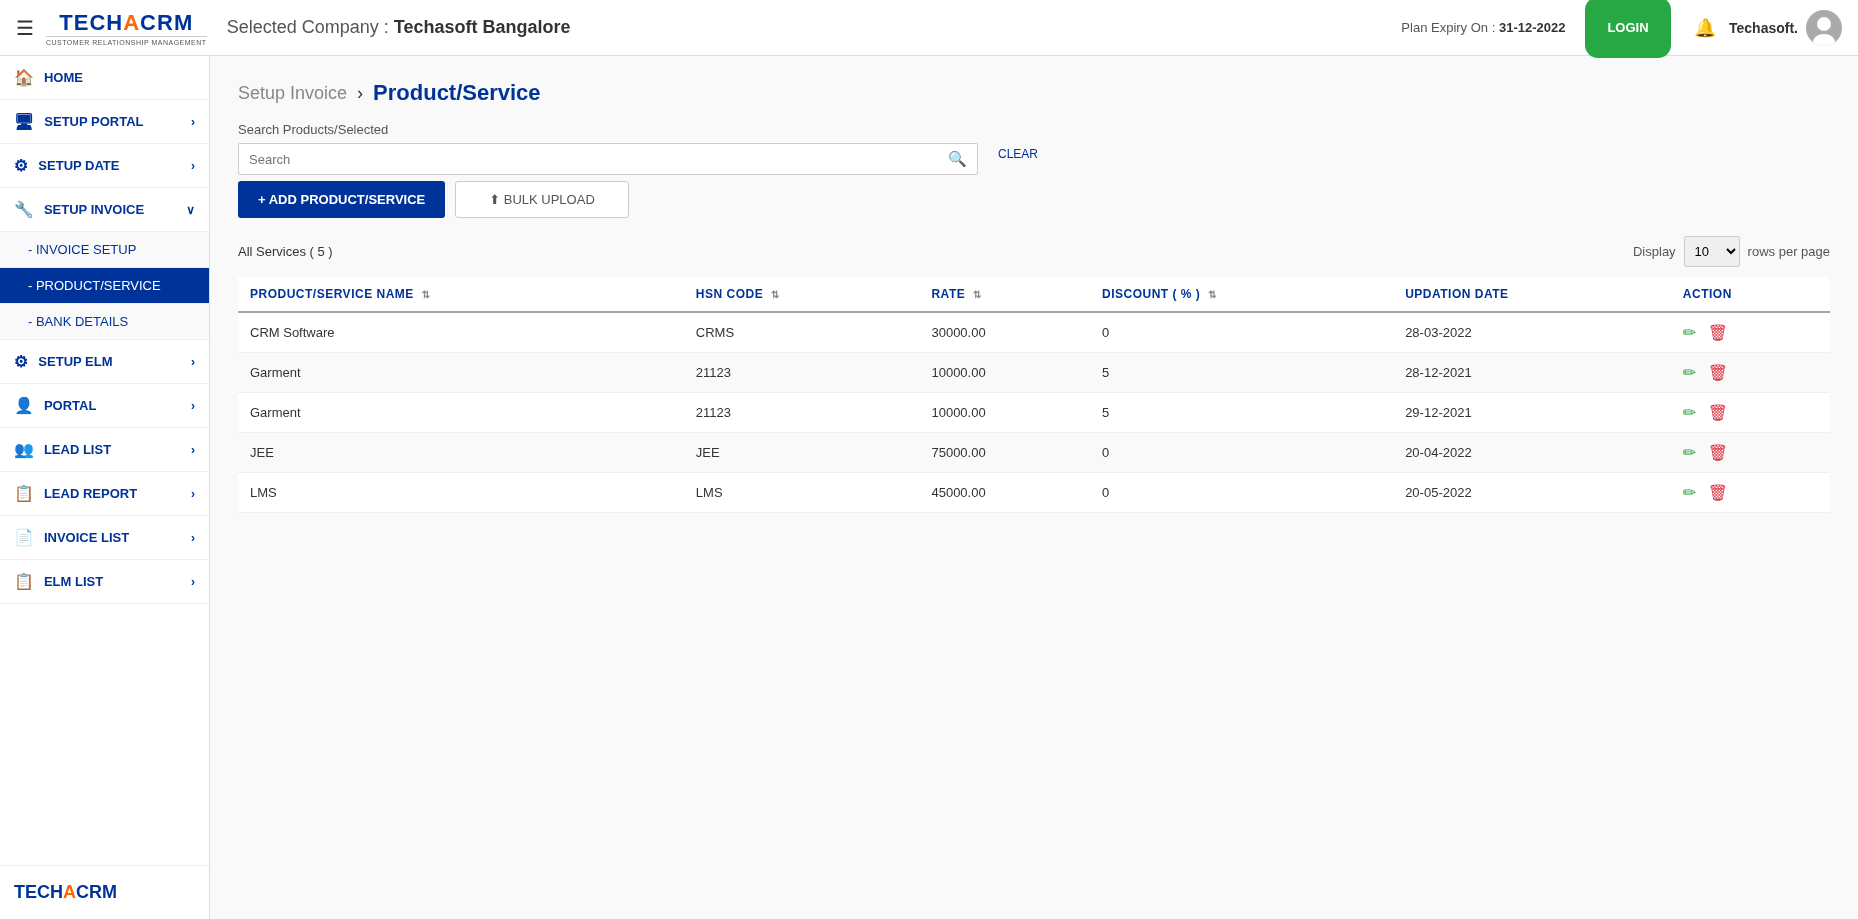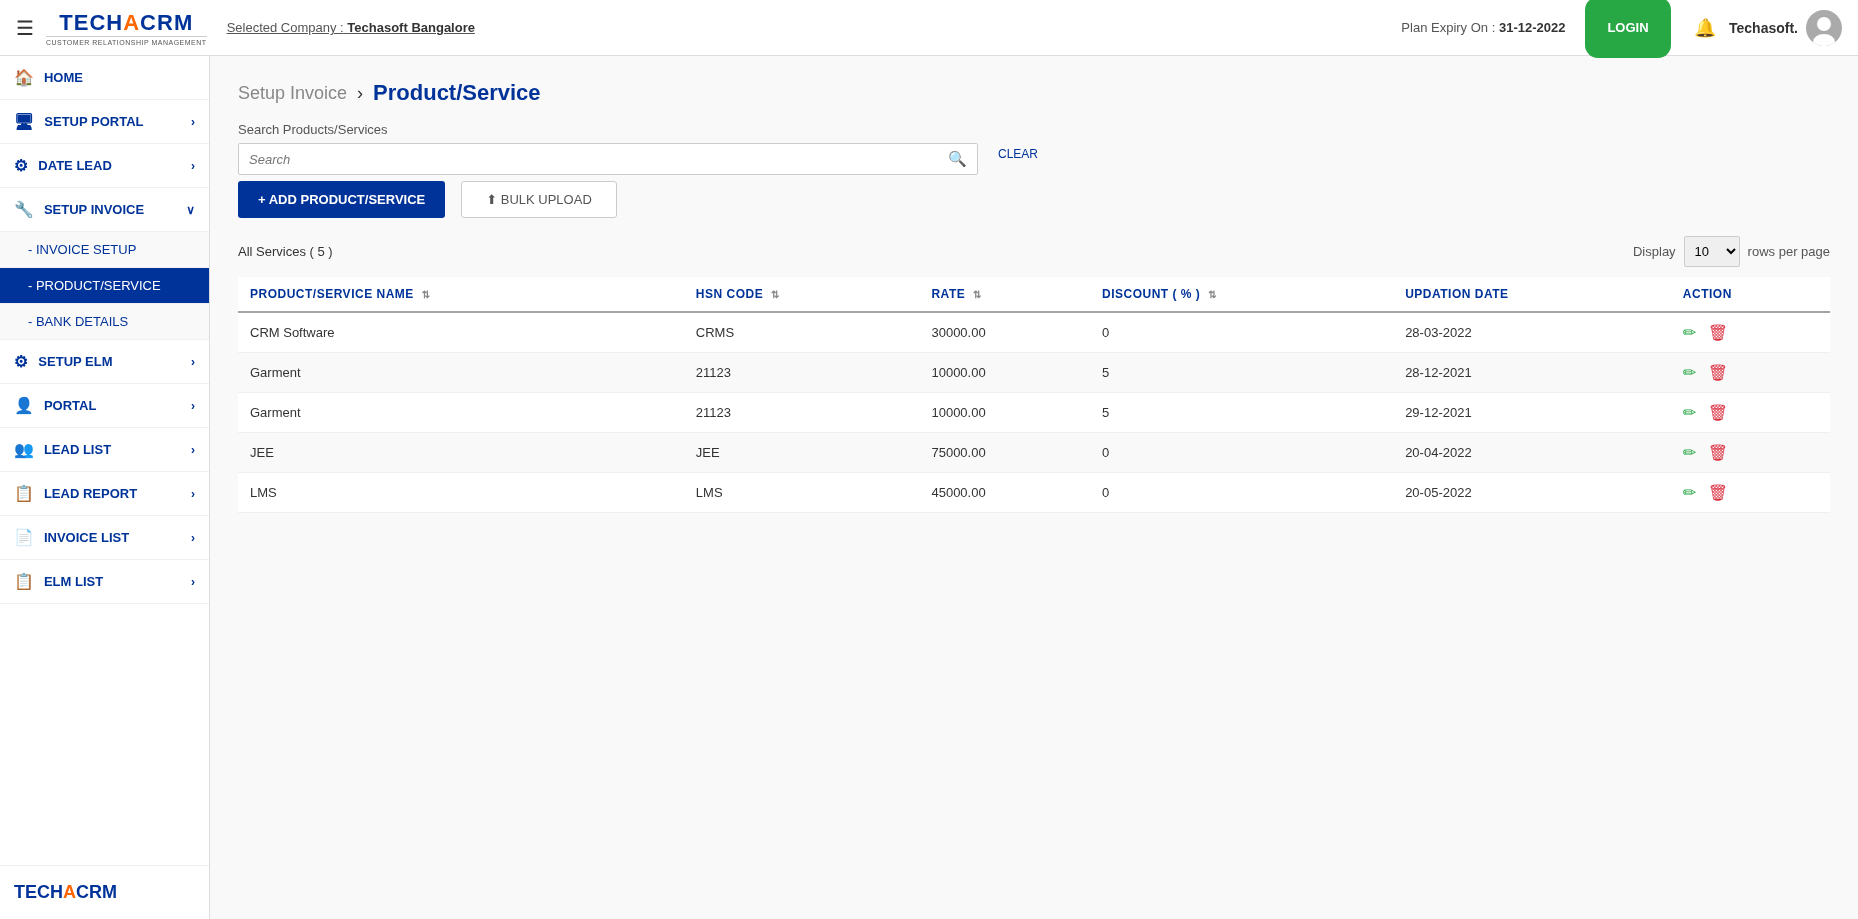--- a/index.html
+++ b/index.html
@@ -8,21 +8,21 @@
     
     .header {
       display: flex; align-items: center; background: #fff; border-bottom: 1px solid #ddd;
       padding: 0 16px; height: 56px; position: fixed; top: 0; left: 0; right: 0; z-index: 100;
     }
     .hamburger { font-size: 20px; cursor: pointer; margin-right: 12px; color: #333; }
     .logo { display: flex; flex-direction: column; align-items: center; margin-right: 20px; }
     .logo-text { font-size: 22px; font-weight: 900; color: #003399; letter-spacing: 1px; }
     .logo-text span { color: #ff6600; }
     .logo-sub { font-size: 7px; color: #555; letter-spacing: 0.5px; border-top: 1px solid #ccc; padding-top: 2px; }
-    .header-company { font-size: 13px; color: #555; flex: 1; text-decoration: underline; }
+    .header-company { font-size: 18px; color: #555; flex: 1; }
     .header-company strong { color: #333; }
     .header-expiry { font-size: 13px; color: #555; margin-right: 20px; }
     .header-expiry strong { color: #333; }
     .login-btn {
       background: #28a745; color: #fff; border: none; padding: 23px 22px;
       font-size: 13px; font-weight: bold; cursor: pointer; border-radius: 13px; margin-right: 24px;
     }
     .bell-icon { font-size: 18px; color: #555; margin-right: 12px; cursor: pointer; }
     .user-info { display: flex; align-items: center; gap: 8px; }
     .user-name { font-size: 14px; color: #333; font-weight: bold; }
@@ -69,33 +69,33 @@
     .breadcrumb-arrow { color: #333; font-size: 18px; }
     .breadcrumb-current { color: #003399; font-size: 22px; font-weight: bold; }
 
     
     .search-label { font-size: 13px; color: #555; margin-bottom: 6px; }
     .search-row { display: flex; align-items: center; gap: 10px; margin-bottom: 6px; }
     .search-box {
       display: flex; align-items: center; border: 1px solid #ccc; background: #fff;
       padding: 6px 10px; width: 740px; border-radius: 2px;
     }
-    .search-box input { border: none; outline: none; flex: 1; font-size: 13px; color: #ec4899; font-style: italic; }
+    .search-box input { border: none; outline: none; flex: 1; font-size: 13px; color: #ec4899; }
     .search-icon { color: #888; font-size: 15px; }
     .clear-link { color: #003399; font-size: 12px; cursor: pointer; text-align: right; margin-bottom: 10px; margin-left: 10px; }
 
     
     .btn-row { display: flex; gap: 10px; margin-bottom: 18px; }
     .btn-add {
       background: #003399; color: #fff; border: none; padding: 10px 20px;
       font-size: 13px; font-weight: bold; cursor: pointer; border-radius: 3px; display: flex; align-items: center; gap: 6px;
     }
     .btn-bulk {
-      background: #fff; color: #555; border: 1px solid #ccc; padding: 10px 24px;
-      font-size: 13px; cursor: pointer; border-radius: 3px; display: flex; align-items: center; gap: 6px; margin-left: 6px;
+      background: #fff; color: #555; border: 1px solid #ccc; padding: 10px 33px;
+      font-size: 13px; cursor: pointer; border-radius: 3px; display: flex; align-items: center; gap: 6px;
     }
 
     
     .table-header-row { display: flex; align-items: center; justify-content: space-between; margin-bottom: 10px; }
     .table-count { font-size: 13px; color: #333; }
     .display-row { display: flex; align-items: center; gap: 8px; font-size: 13px; color: #555; }
     .display-select { border: 1px solid #ccc; padding: 6px 6px; font-size: 13px; border-radius: 2px; }
     .rows-per-page { font-size: 13px; color: #555; }
 
     
@@ -152,21 +152,21 @@
     <div class="sidebar-item">
       <div class="sidebar-item-left">
         <span class="sidebar-icon">🖥</span>
         <span>SETUP PORTAL</span>
       </div>
       <span class="sidebar-arrow">›</span>
     </div>
     <div class="sidebar-item">
       <div class="sidebar-item-left">
         <span class="sidebar-icon">⚙</span>
-        <span>DATE LEAD</span>
+        <span>SETUP DATE</span>
       </div>
       <span class="sidebar-arrow">›</span>
     </div>
 
     <div class="sidebar-item">
       <div class="sidebar-item-left">
         <span class="sidebar-icon">🔧</span>
         <span>SETUP INVOICE</span>
       </div>
       <span class="sidebar-arrow">∨</span>
@@ -230,21 +230,21 @@
   </div>
 
   <div class="main">
 
     <div class="breadcrumb">
       <span class="breadcrumb-link">Setup Invoice</span>
       <span class="breadcrumb-arrow">›</span>
       <span class="breadcrumb-current">Product/Service</span>
     </div>
 
-    <div class="search-label">Search Products/Services</div>
+    <div class="search-label">Search Products/Selected</div>
     <div class="search-row">
       <div class="search-box">
         <input type="text" placeholder="Search" style="">
         <span class="search-icon">🔍</span>
       </div>
       <span class="clear-link">CLEAR</span>
     </div>
 
     <div class="btn-row">
       <button class="btn-add">+ ADD PRODUCT/SERVICE</button>

